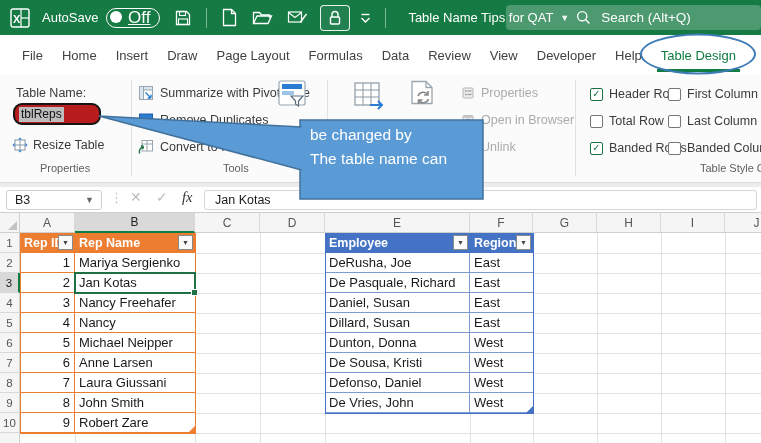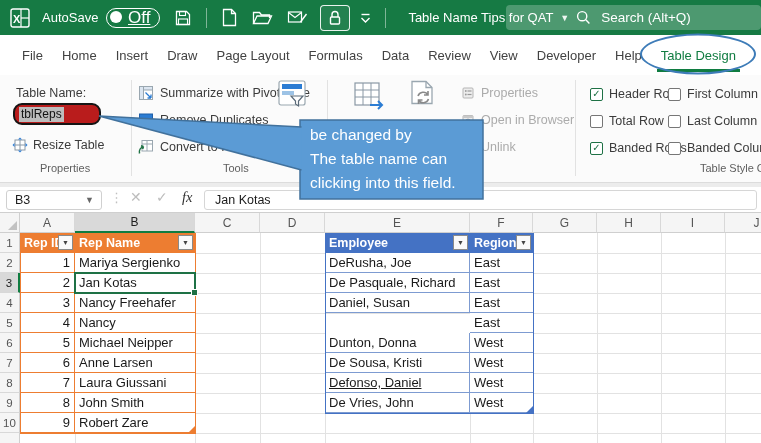--- a/index.html
+++ b/index.html
@@ -420,39 +420,39 @@
       <div class="thead" style="left: 470px; top: 20px; width: 63px; background: rgb(68, 114, 196);">
         <span>Region</span>
         <div class="filterbtn" style="left: 46px;">▼</div>
       </div>
       <div class="cell" style="left: 325px; top: 40px; width: 145px; border-bottom: 1px solid rgb(125, 155, 209); justify-content: flex-start; padding: 0px 0px 0px 4px; border-right: 1px solid rgb(125, 155, 209);">DeRusha, Joe</div>
       <div class="cell" style="left: 470px; top: 40px; width: 63px; border-bottom: 1px solid rgb(125, 155, 209); justify-content: flex-start; padding: 0px 0px 0px 4px;">East</div>
       <div class="cell" style="left: 325px; top: 60px; width: 145px; border-bottom: 1px solid rgb(125, 155, 209); justify-content: flex-start; padding: 0px 0px 0px 4px; border-right: 1px solid rgb(125, 155, 209);">De Pasquale, Richard</div>
       <div class="cell" style="left: 470px; top: 60px; width: 63px; border-bottom: 1px solid rgb(125, 155, 209); justify-content: flex-start; padding: 0px 0px 0px 4px;">East</div>
       <div class="cell" style="left: 325px; top: 80px; width: 145px; border-bottom: 1px solid rgb(125, 155, 209); justify-content: flex-start; padding: 0px 0px 0px 4px; border-right: 1px solid rgb(125, 155, 209);">Daniel, Susan</div>
       <div class="cell" style="left: 470px; top: 80px; width: 63px; border-bottom: 1px solid rgb(125, 155, 209); justify-content: flex-start; padding: 0px 0px 0px 4px;">East</div>
+      <div class="cell" style="left: 325px; top: 100px; width: 145px; border-bottom: 1px solid rgb(125, 155, 209); justify-content: flex-start; padding: 0px 0px 0px 4px; border-right: 1px solid rgb(125, 155, 209);">Dillard, Susan</div>
       <div class="cell" style="left: 470px; top: 100px; width: 63px; border-bottom: 1px solid rgb(125, 155, 209); justify-content: flex-start; padding: 0px 0px 0px 4px;">East</div>
       <div class="cell" style="left: 325px; top: 120px; width: 145px; border-bottom: 1px solid rgb(125, 155, 209); justify-content: flex-start; padding: 0px 0px 0px 4px; border-right: 1px solid rgb(125, 155, 209);">Dunton, Donna</div>
       <div class="cell" style="left: 470px; top: 120px; width: 63px; border-bottom: 1px solid rgb(125, 155, 209); justify-content: flex-start; padding: 0px 0px 0px 4px;">West</div>
       <div class="cell" style="left: 325px; top: 140px; width: 145px; border-bottom: 1px solid rgb(125, 155, 209); justify-content: flex-start; padding: 0px 0px 0px 4px; border-right: 1px solid rgb(125, 155, 209);">De Sousa, Kristi</div>
       <div class="cell" style="left: 470px; top: 140px; width: 63px; border-bottom: 1px solid rgb(125, 155, 209); justify-content: flex-start; padding: 0px 0px 0px 4px;">West</div>
-      <div class="cell" style="left: 325px; top: 160px; width: 145px; border-bottom: 1px solid rgb(125, 155, 209); justify-content: flex-start; padding: 0px 12px 0px 4px; border-right: 1px solid rgb(125, 155, 209); text-decoration: underline;">Defonso, Daniel</div>
+      <div class="cell" style="left: 325px; top: 160px; width: 145px; border-bottom: 1px solid rgb(125, 155, 209); justify-content: flex-start; padding: 0px 12px 0px 4px; border-right: 1px solid rgb(125, 155, 209);">Defonso, Daniel</div>
       <div class="cell" style="left: 470px; top: 160px; width: 63px; border-bottom: 1px solid rgb(125, 155, 209); justify-content: flex-start; padding: 0px 0px 0px 4px;">West</div>
       <div class="cell" style="left: 325px; top: 180px; width: 145px; border-bottom: 1px solid rgb(125, 155, 209); justify-content: flex-start; padding: 0px 0px 0px 4px; border-right: 1px solid rgb(125, 155, 209);">De Vries, John</div>
       <div class="cell" style="left: 470px; top: 180px; width: 63px; border-bottom: 1px solid rgb(125, 155, 209); justify-content: flex-start; padding: 0px 0px 0px 4px;">West</div>
       <div class="tborder" style="left: 325px; top: 20px; width: 209px; height: 181px; border: 1px solid rgb(68, 114, 196);"></div>
       <div class="rhandle" style="left: 526px; top: 193px; border-bottom: 7px solid rgb(68, 114, 196);"></div>
       <div class="selbox" style="left: 74px; top: 59px; width: 122px; height: 22px;"></div>
       <div class="selhandle" style="left: 191px; top: 76px;"></div>
     </div>
 
   <svg class="callout-svg" width="761" height="443" viewBox="0 0 761 443">
     <rect x="300" y="120" width="183" height="79" fill="#5B9BD5" stroke="#41719C" stroke-width="1.5"></rect>
     <path d="M301.5 127 L99 116 L301.5 170 Z" fill="#5B9BD5" stroke="none"></path>
     <path d="M301.5 127 L99 116 L301.5 170" fill="none" stroke="#41719C" stroke-width="1.5"></path>
   </svg>
   <div class="callout-text" id="callout-text">
       <div>be changed by</div>
       <div>The table name can</div>
-      <div>clicking into this field.</div>
     </div>
 
 </div>
 
 </body></html>

